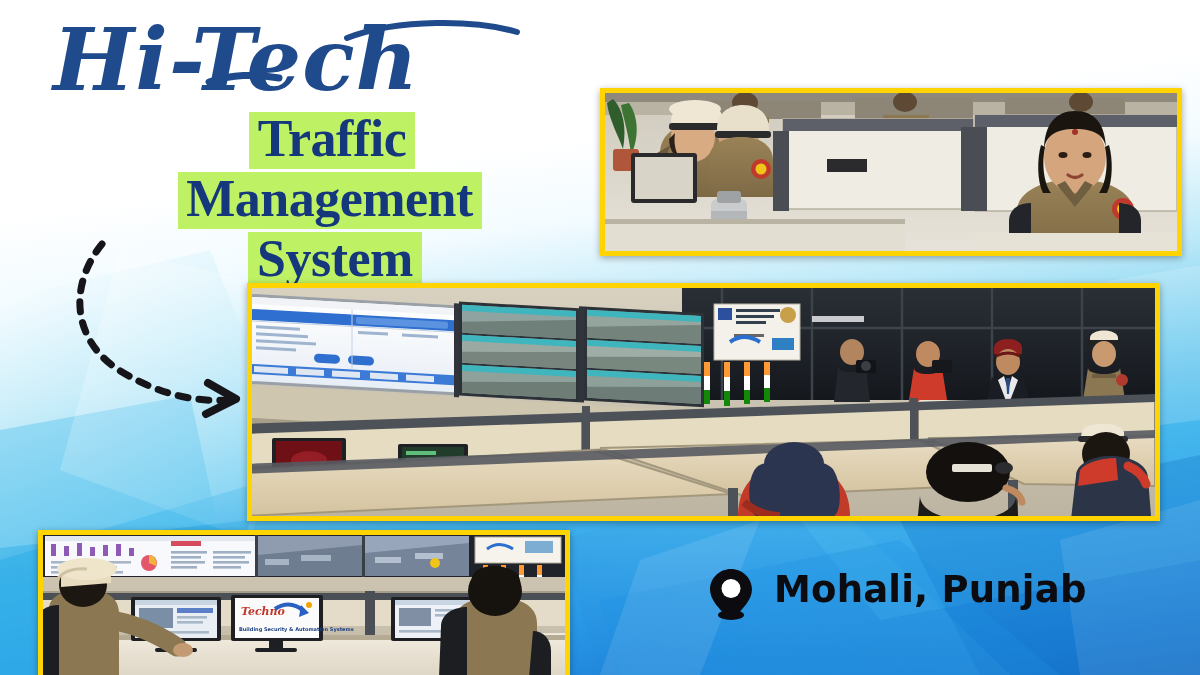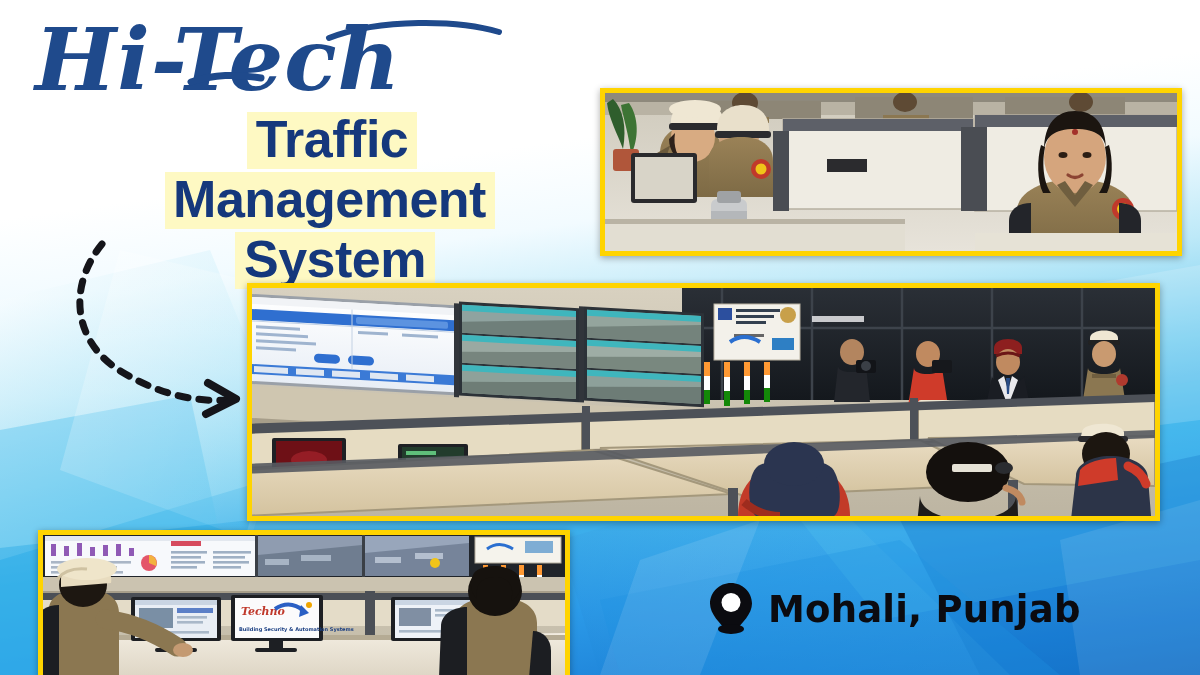--- a/index.html
+++ b/index.html
@@ -28,21 +28,21 @@
         #2b9ae8 82%,
         #1c7fd6 94%,
         #1873c9 100%);
   }
   .facets { position:absolute; inset:0; }
   .facets svg { display:block; width:1200px; height:675px; }
 
   
   .hitech {
     position:absolute;
-    left:29px; top:8px;
+    left:47px; top:8px;
     width:560px; height:110px;
   }
   .hitech svg { display:block; width:100%; height:100%; overflow:visible; }
   .hitech-text {
     font-family:"DejaVu Serif", serif;
     font-style:italic;
     font-weight:700;
     font-size:86px;
     fill:#1f4a8c;
     letter-spacing:1px;
@@ -52,23 +52,23 @@
   .title-block {
     position:absolute;
     left:80px; top:112px;
     width:500px;
     text-align:center;
     line-height:0.96;
   }
   .title-line { display:block; margin:0 0 3px 0; }
   .title-line span {
     display:inline-block;
-    background:#fef9c3;
+    background:#bef264;
     color:#15387c;
-    font-family:Liberation Sans, sans-serif;
+    font-family:Liberation Serif, serif;
     font-weight:700;
     font-size:52px;
     letter-spacing:-0.5px;
     padding:1px 9px 4px 9px;
     line-height:1.0;
     white-space:nowrap;
   }
   .title-line.l2 span { font-size:52px;padding-left:8px; }
   .title-line.l1 span { margin-left:4px; }
   .title-line.l3 span { margin-left:10px; }
@@ -95,22 +95,22 @@
   
   #photo-officers { left:600px; top:88px; width:582px; height:168px; }
   
   #photo-controlroom { left:247px; top:283px; width:913px; height:238px; }
   
   #photo-operators { left:38px; top:530px; width:532px; height:148px; border-bottom:none; }
 
   
   .location {
     position:absolute;
-    left:708px; top:582px;
-    display:flex; align-items:center; gap:14px;
+    left:708px; top:568px;
+    display:flex; align-items:flex-start; gap:20px;
   }
   .pin-icon { width:46px; height:54px; flex:0 0 auto; }
   .pin-icon svg { display:block; width:100%; height:100%; }
   .location-text {
     font-family:"DejaVu Sans", sans-serif;
     font-weight:700;
     font-size:37px;
     color:#0b0b10;
     letter-spacing:0.2px;
     white-space:nowrap;

